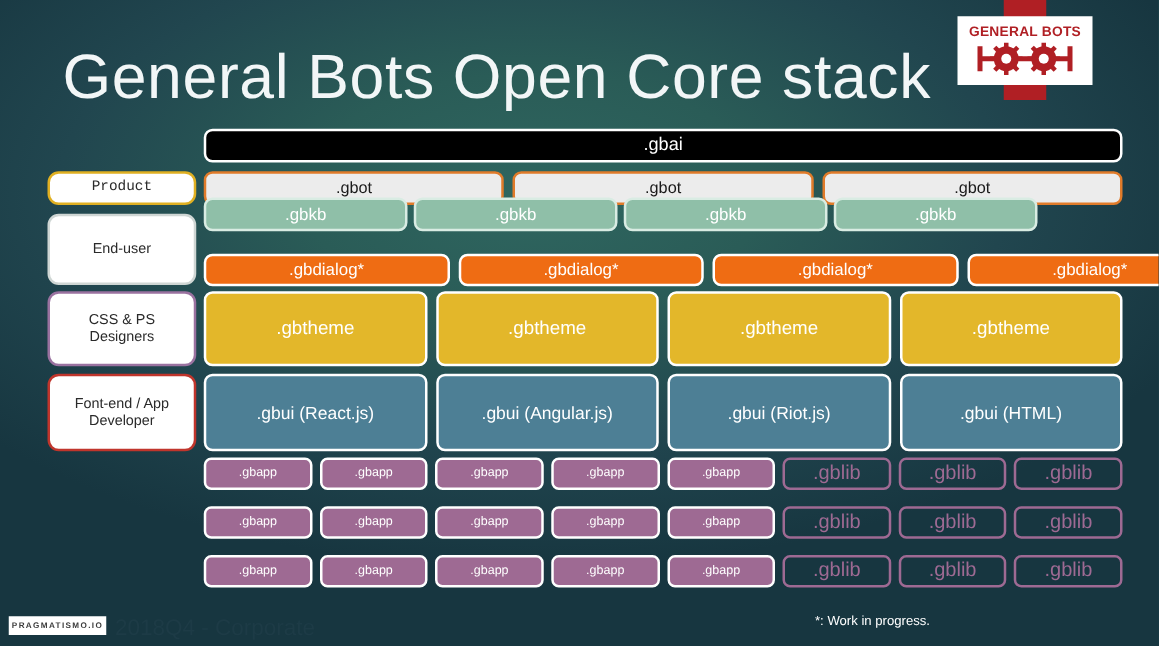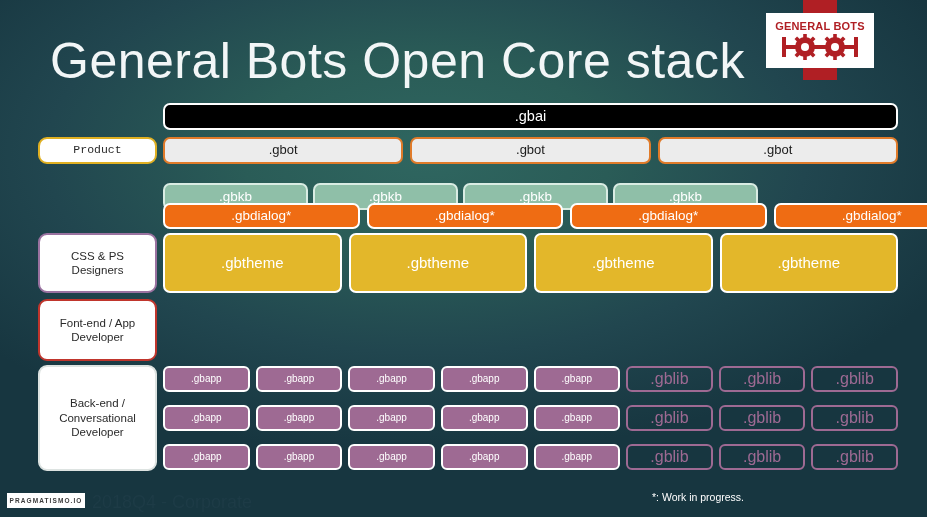--- a/index.html
+++ b/index.html
@@ -201,61 +201,67 @@
           </g>
           <circle cx="0" cy="0" r="4" fill="#ffffff"></circle>
         </g>
       </g>
     </svg>
   </div>
 
   <div class="role" style="top: 137px; height: 27px; border-color: rgb(224, 176, 34); font-family: Liberation Mono, monospace;">
       <span>Product</span>
     </div>
+  <div class="role" style="top: 171px; height: 57px; border-color: rgb(207, 214, 212);">
+      <span>End-user</span>
+    </div>
   <div class="role" style="top: 233px; height: 60px; border-color: rgb(154, 114, 160);">
       <span>CSS &amp; PS Designers</span>
     </div>
   <div class="role" style="top: 299px; height: 62px; border-color: rgb(192, 53, 44);">
       <span>Font-end / App Developer</span>
-    </div>
-  <div class="role" style="top: 365px; height: 106px; border-color: rgb(221, 227, 225);">
-      <span>Back-end / Conversational Developer</span>
     </div>
 
   <div class="row" style="left:163px;top:103px;width:735px;height:27px">
     <div class="cell gbai" style="flex:1">.gbai</div>
   </div>
 
   <div class="row" style="left:163px;top:137px;width:735px;height:27px;gap:7px">
     <div class="cell gbot" style="flex:1">.gbot</div>
     <div class="cell gbot" style="flex:1">.gbot</div>
     <div class="cell gbot" style="flex:1">.gbot</div>
   </div>
 
-  <div class="row" style="left:163px;top:183px;width:595px;height:27px;gap:5px">
+  <div class="row" style="left:163px;top:158px;width:667px;height:27px;gap:5px">
     <div class="cell gbkb" style="flex:1">.gbkb</div>
     <div class="cell gbkb" style="flex:1">.gbkb</div>
     <div class="cell gbkb" style="flex:1">.gbkb</div>
     <div class="cell gbkb" style="flex:1">.gbkb</div>
   </div>
 
   <div class="row" style="left:163px;top:203px;width:807px;height:26px;gap:7px">
     <div class="cell gbdialog" style="flex:1">.gbdialog*</div>
     <div class="cell gbdialog" style="flex:1">.gbdialog*</div>
     <div class="cell gbdialog" style="flex:1">.gbdialog*</div>
     <div class="cell gbdialog" style="flex:1">.gbdialog*</div>
   </div>
 
   <div class="row" style="left:163px;top:233px;width:735px;height:60px;gap:7px">
     <div class="cell gbtheme" style="flex:1">.gbtheme</div>
     <div class="cell gbtheme" style="flex:1">.gbtheme</div>
     <div class="cell gbtheme" style="flex:1">.gbtheme</div>
     <div class="cell gbtheme" style="flex:1">.gbtheme</div>
   </div>
 
+  <div class="row" style="left:163px;top:299px;width:735px;height:62px;gap:7px">
+    <div class="cell gbui" style="flex:1">.gbui (React.js)</div>
+    <div class="cell gbui" style="flex:1">.gbui (Angular.js)</div>
+    <div class="cell gbui" style="flex:1">.gbui (Riot.js)</div>
+    <div class="cell gbui" style="flex:1">.gbui (HTML)</div>
+  </div>
 
   <div id="grid">
       <div class="row" style="left: 163px; top: 366px; width: 735px; height: 26px; gap: 6px;">
         <div class="cell gbapp" style="width: 86.625px;">.gbapp</div>
         <div class="cell gbapp" style="width: 86.625px;">.gbapp</div>
         <div class="cell gbapp" style="width: 86.625px;">.gbapp</div>
         <div class="cell gbapp" style="width: 86.625px;">.gbapp</div>
         <div class="cell gbapp" style="width: 86.625px;">.gbapp</div>
         <div class="cell gblib" style="width: 86.625px;">.gblib</div>
         <div class="cell gblib" style="width: 86.625px;">.gblib</div>

